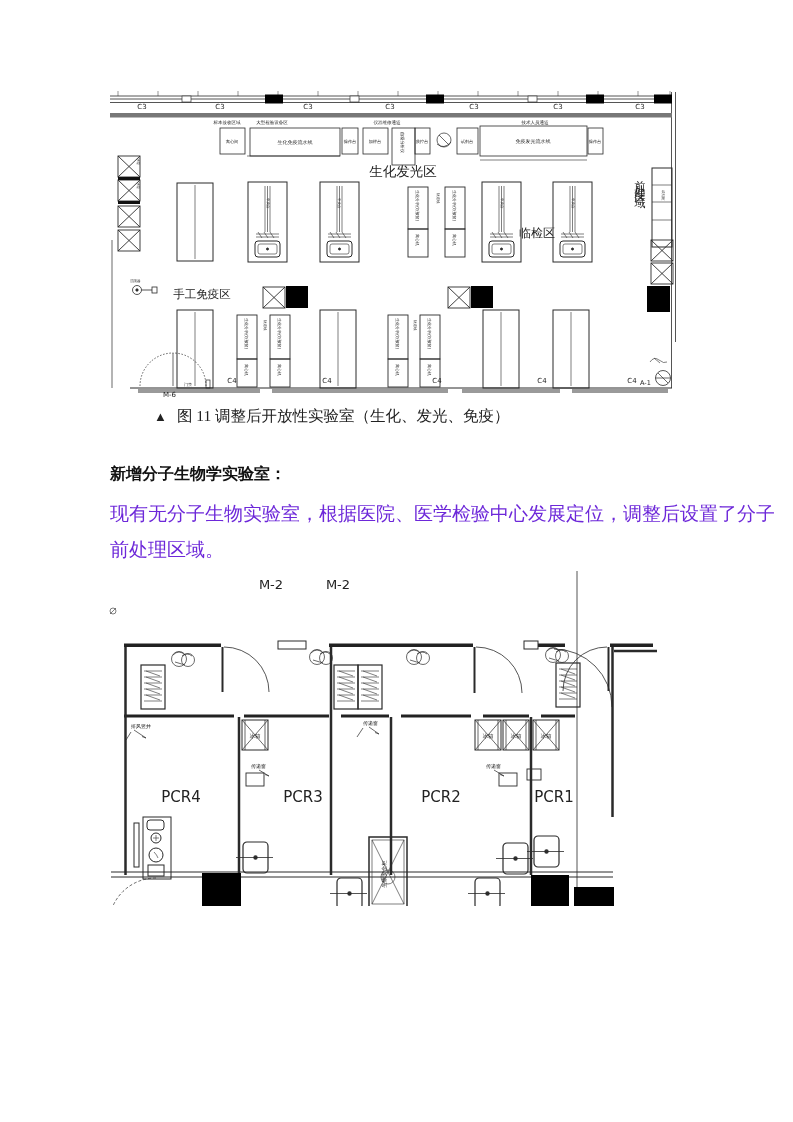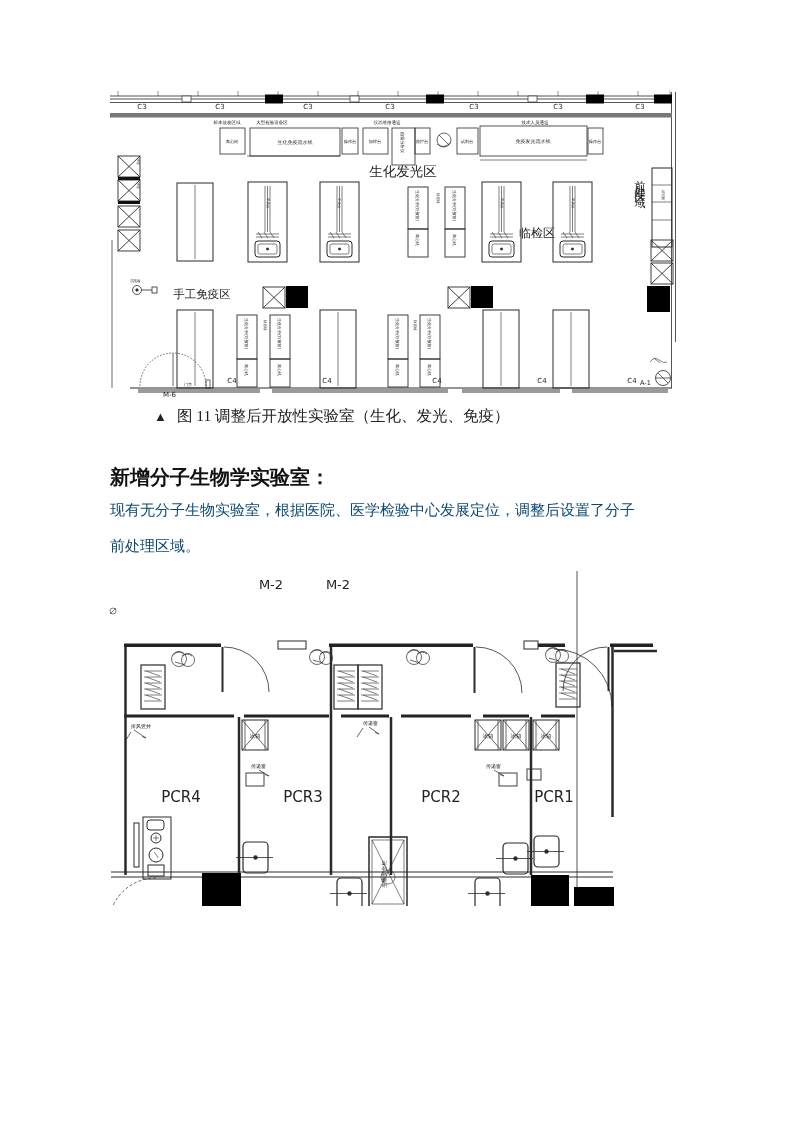--- a/index.html
+++ b/index.html
@@ -4,22 +4,22 @@
 <style>
   html,body{margin:0;padding:0;background:#fff;}
   .page{position:relative;width:793px;height:906px;background:#fff;overflow:hidden;
         font-family:"Liberation Serif","DejaVu Serif",serif;color:#1c1c1c;}
   .fig{position:absolute;}
   svg{display:block;}
   svg text{font-family:"DejaVu Sans","Liberation Sans",sans-serif;fill:#222;}
   .cad{stroke:#2a2a2a;fill:none;}
   .caption{position:absolute;left:110px;font-size:15.5px;color:#222;white-space:nowrap;}
   .caption .tri{font-size:13px;margin-right:10px;}
-  .h1{position:absolute;left:110px;font-size:20px;font-weight:bold;color:#111;white-space:nowrap;}
-  .para{position:absolute;left:110px;font-size:15px;color:#0c4a6e;white-space:nowrap;}
+  .h1{position:absolute;left:110px;font-size:16px;font-weight:bold;color:#111;white-space:nowrap;}
+  .para{position:absolute;left:110px;font-size:19px;color:#6d28d9;white-space:nowrap;}
   .vlabel{position:absolute;writing-mode:vertical-rl;text-orientation:upright;
           font-family:"DejaVu Sans",sans-serif;font-size:11px;letter-spacing:4px;color:#222;}
 </style>
 </head>
 <body>
 
 <div class="page">
 
   <div class="fig" style="left:110px;top:90px;width:575px;height:312px;">
     <svg width="575" height="312" viewBox="0 0 575 312">

